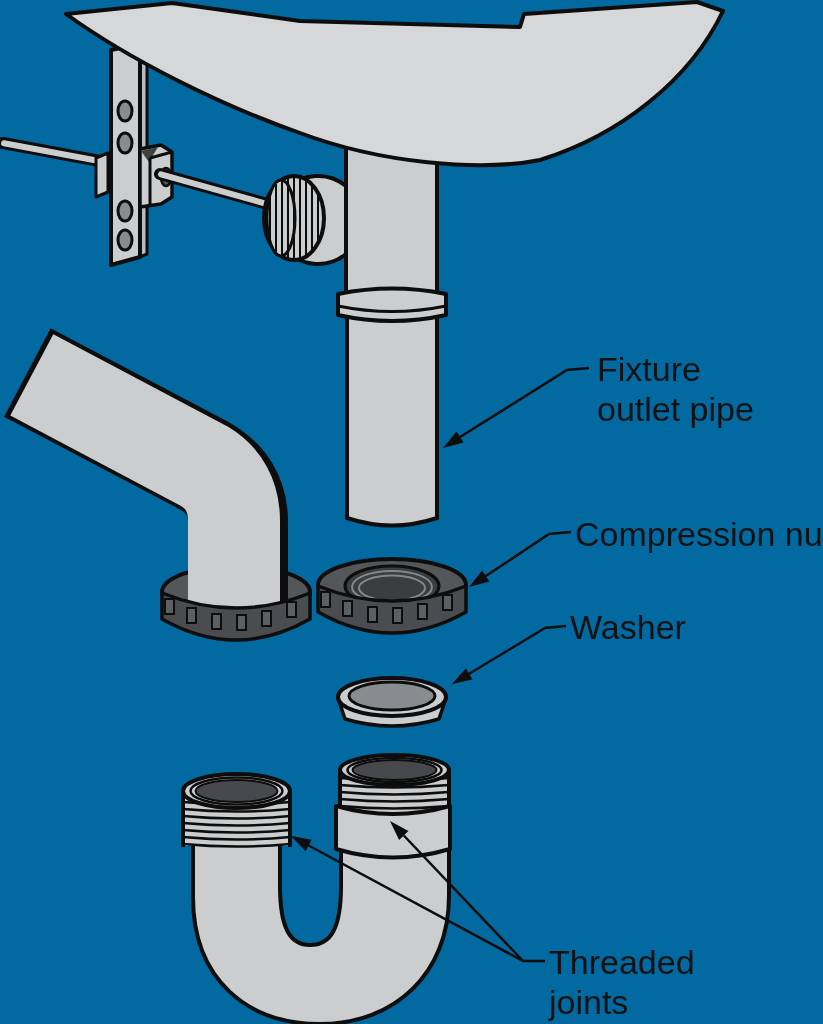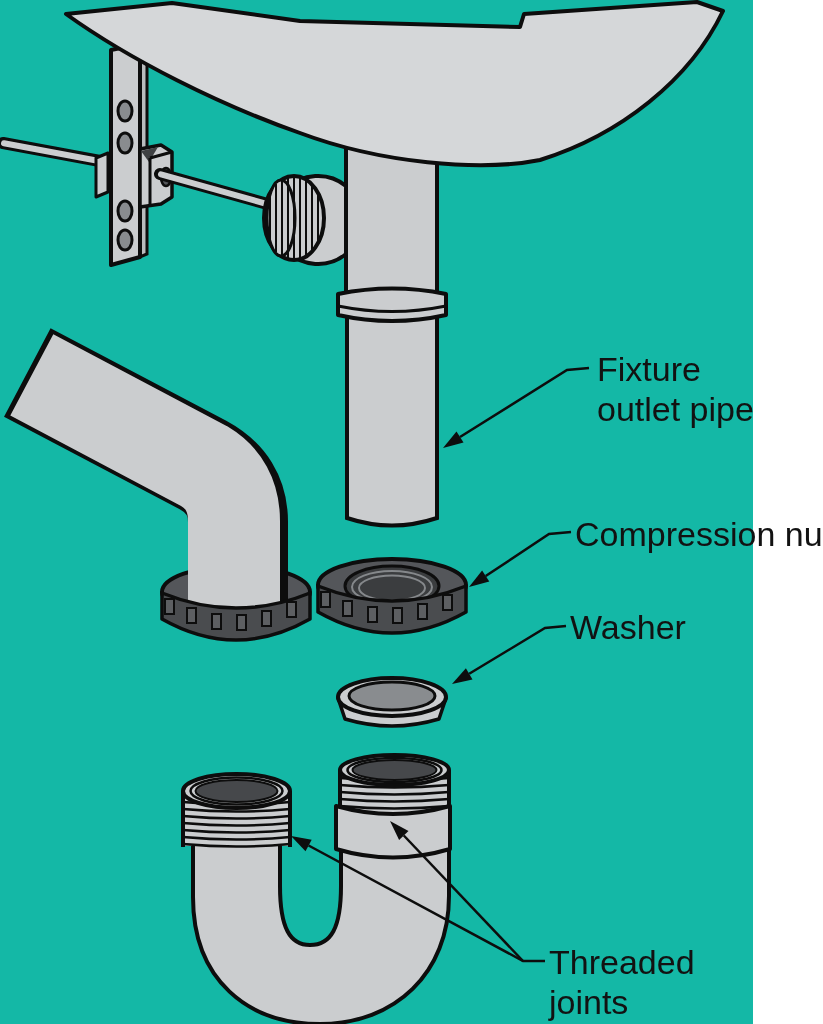--- a/index.html
+++ b/index.html
@@ -1,16 +1,16 @@
 <!DOCTYPE html>
 <html><head>
 <meta charset="utf-8">
 <style>
   html,body{margin:0;padding:0;background:#ffffff;overflow:hidden;}
-  .stage{position:relative;width:753px;height:1024px;background:#14b8a6;
+  .stage{position:relative;width:823px;height:1024px;background:#0369a1;
          font-family:"Liberation Sans", sans-serif;}
   svg{display:block;}
   text{font-family:"Liberation Sans", sans-serif;font-size:34px;fill:#121212;}
 </style>
 </head>
 <body>
 
 <div class="stage">
 <svg width="823" height="1024" viewBox="0 0 823 1024">
 

